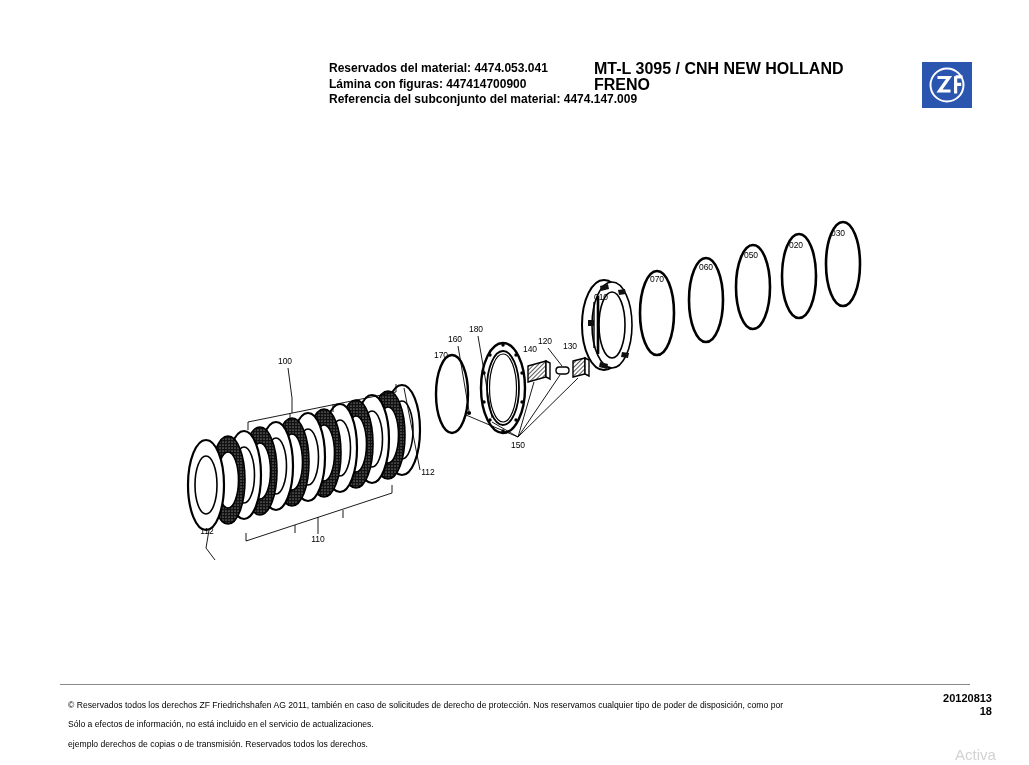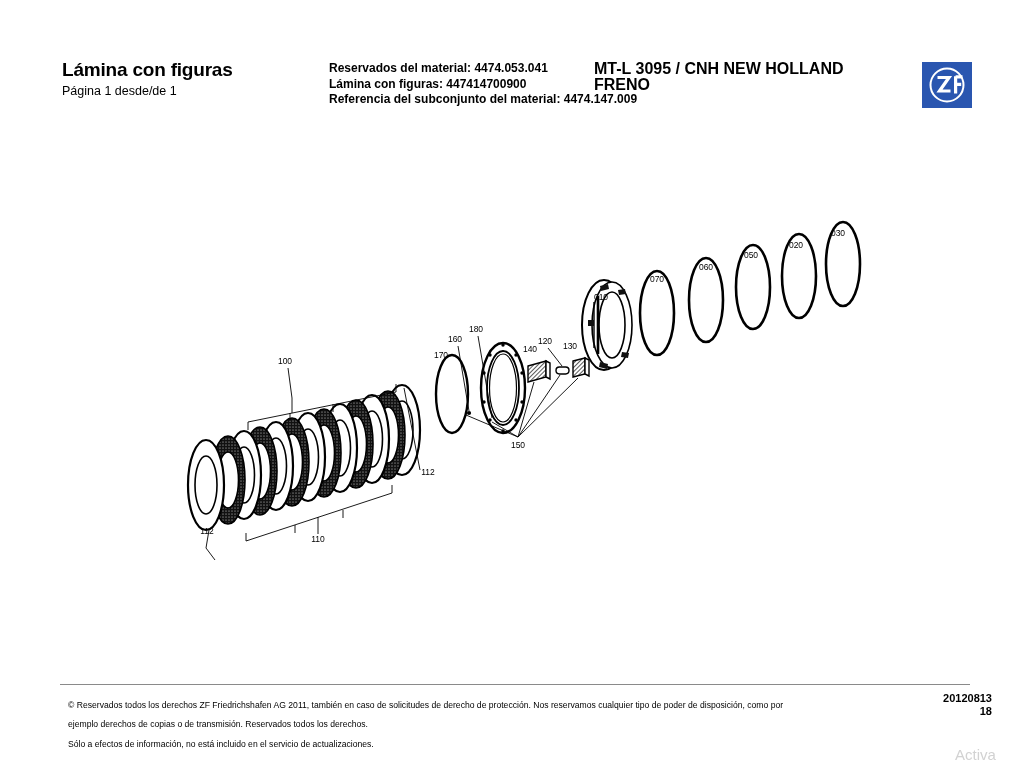--- a/index.html
+++ b/index.html
@@ -39,24 +39,20 @@
   .footer-meta{position:absolute;left:930px;top:692px;width:62px;text-align:right;font-size:11px;font-weight:bold;line-height:13px;}
   .watermark{position:absolute;left:955px;top:746px;font-size:15px;color:#d2d2d2;white-space:nowrap;}
 </style>
 </head>
 <body>
 
 <div class="page">
 
   <div class="header">
 
-    <div class="title-block">
-      <div class="doc-title">Lámina con figuras</div>
-      <div class="doc-subtitle">Página 1 desde/de 1</div>
-    </div>
 
     <div class="ref-block">
       <span class="ref-row">Reservados del material: 4474.053.041</span>
       <span class="ref-row">Lámina con figuras: 447414700900</span>
       <span class="ref-row">Referencia del subconjunto del material: 4474.147.009</span>
     </div>
 
     <div class="ref-col2">
       <span class="ref-row">MT-L 3095 / CNH NEW HOLLAND</span>
       <span class="ref-row">FRENO</span>
@@ -290,22 +286,22 @@
       </g>
       <text class="cl" x="838" y="106" text-anchor="middle">030</text>
 
     </svg>
   </div>
 
   <div class="footer-rule"></div>
 
   <div class="footer">
     <p>© Reservados todos los derechos ZF Friedrichshafen AG 2011, también en caso de solicitudes de derecho de protección. Nos reservamos cualquier tipo de poder de disposición, como por</p>
+    <p>Sólo a efectos de información, no está incluido en el servicio de actualizaciones.</p>
     <p>ejemplo derechos de copias o de transmisión. Reservados todos los derechos.</p>
-    <p>Sólo a efectos de información, no está incluido en el servicio de actualizaciones.</p>
   </div>
 
   <div class="footer-meta">
     <div>20120813</div>
     <div>18</div>
   </div>
 
   <div class="watermark">Activa</div>
 
 </div>

